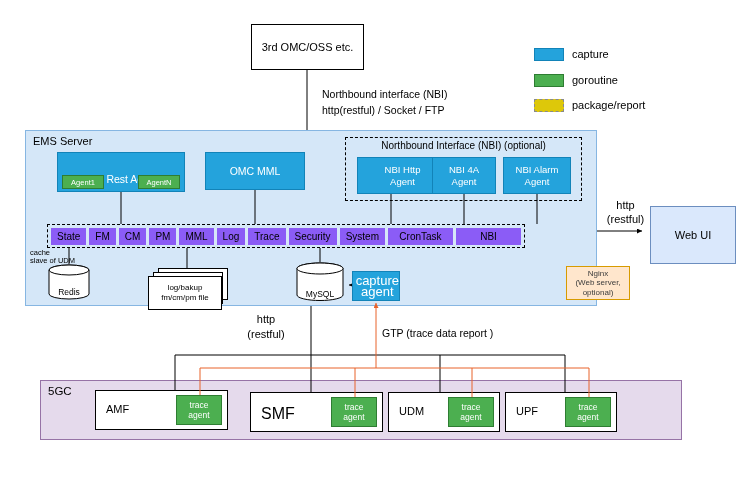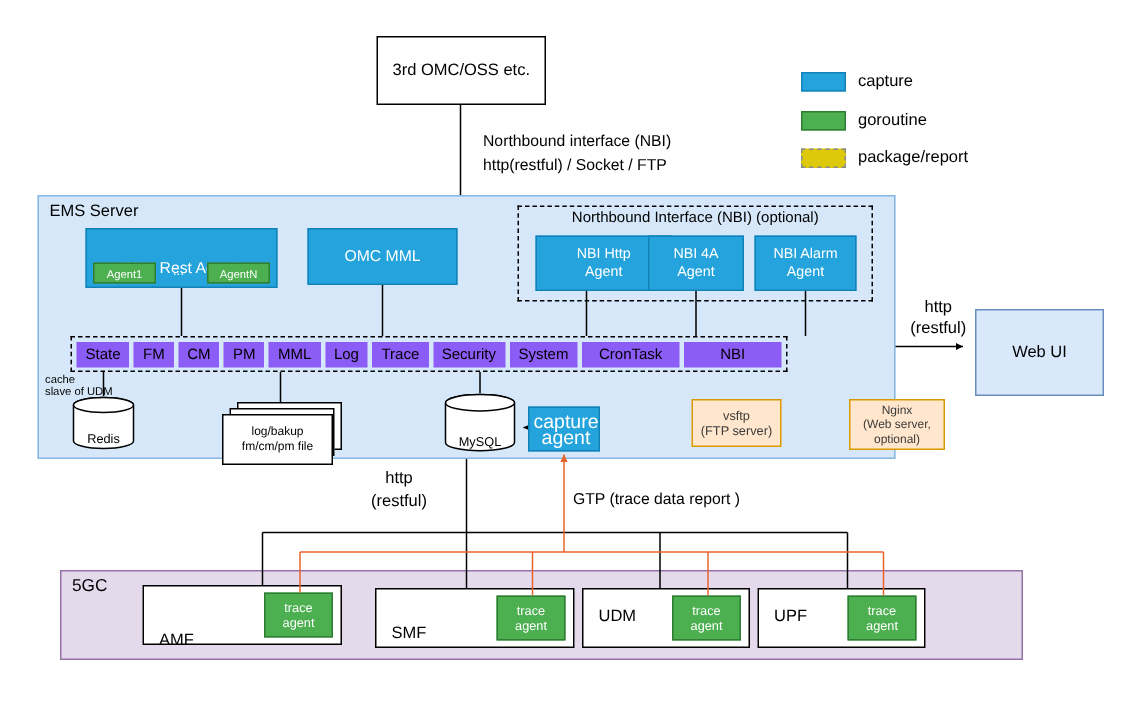--- a/index.html
+++ b/index.html
@@ -133,52 +133,48 @@
       <ellipse cx="24" cy="6.5" rx="23" ry="5.5" fill="#fff" stroke="#000" stroke-width="1"></ellipse>
     </svg>
     <div class="cyl-label">MySQL</div>
   </div>
 
   <div class="abs blue center prel" style="left:352px;top:271px;width:48px;height:30px;font-size:13px;line-height:11px;z-index:2;justify-content:flex-end;">
     <span class="prel">capture
 agent</span>
   </div>
 
-  <div class="abs tan center prel" style="left:461px;top:266px;width:60px;height:32px;font-size:8.5px;line-height:10px;z-index:2;">
-    <span class="prel">vsftp
-(FTP server)</span>
-  </div>
   <div class="abs tan center prel" style="left:527px;top:266px;width:64px;height:34px;font-size:8px;line-height:9.5px;z-index:2;margin-left:39px;">
     <span class="prel">Nginx
 (Web server,
 optional)</span>
   </div>
 
   <div class="abs lbl prel center" style="left:598px;top:198px;width:55px;font-size:11px;line-height:14px;text-align:center;z-index:2;">http
 (restful)</div>
   <div class="abs center" style="left:650px;top:206px;width:86px;height:58px;background:#dae8fc;border:1px solid #6c8ebf;font-size:11px;z-index:2;">
     <span>Web UI</span>
   </div>
 
   <div class="abs lbl prel" style="left:237px;top:312px;width:58px;font-size:11px;line-height:15px;text-align:center;z-index:2;">http
 (restful)</div>
 
   <div class="abs lbl" style="left:382px;top:327px;white-space:nowrap;font-size:10.5px;z-index:2;">GTP  (trace data report )</div>
 
   <div class="abs lbl" style="left:48px;top:385px;font-size:11.5px;z-index:2;">5GC</div>
 
   <div class="abs whitebox" style="left:95px;top:390px;width:133px;height:40px;z-index:2;">
-    <span style="position:absolute;left:10px;top:30px;font-size:11px;">AMF</span>
+    <span style="position:absolute;left:10px;top:12px;font-size:11px;">AMF</span>
     <div class="green center prel" style="position:absolute;right:5px;top:4px;width:46px;height:30px;font-size:8.5px;line-height:10px;">
       <span class="prel">trace
 agent</span>
     </div>
   </div>
   <div class="abs whitebox" style="left:250px;top:392px;width:133px;height:40px;z-index:2;">
-    <span style="position:absolute;left:10px;top:12px;font-size:11px;margin-top:11px;">SMF</span>
+    <span style="position:absolute;left:10px;top:12px;font-size:16px;">SMF</span>
     <div class="green center prel" style="position:absolute;right:5px;top:4px;width:46px;height:30px;font-size:8.5px;line-height:10px;">
       <span class="prel">trace
 agent</span>
     </div>
   </div>
   <div class="abs whitebox" style="left:388px;top:392px;width:112px;height:40px;z-index:2;">
     <span style="position:absolute;left:10px;top:12px;font-size:11px;">UDM</span>
     <div class="green center prel" style="position:absolute;right:5px;top:4px;width:46px;height:30px;font-size:8.5px;line-height:10px;">
       <span class="prel">trace
 agent</span>

